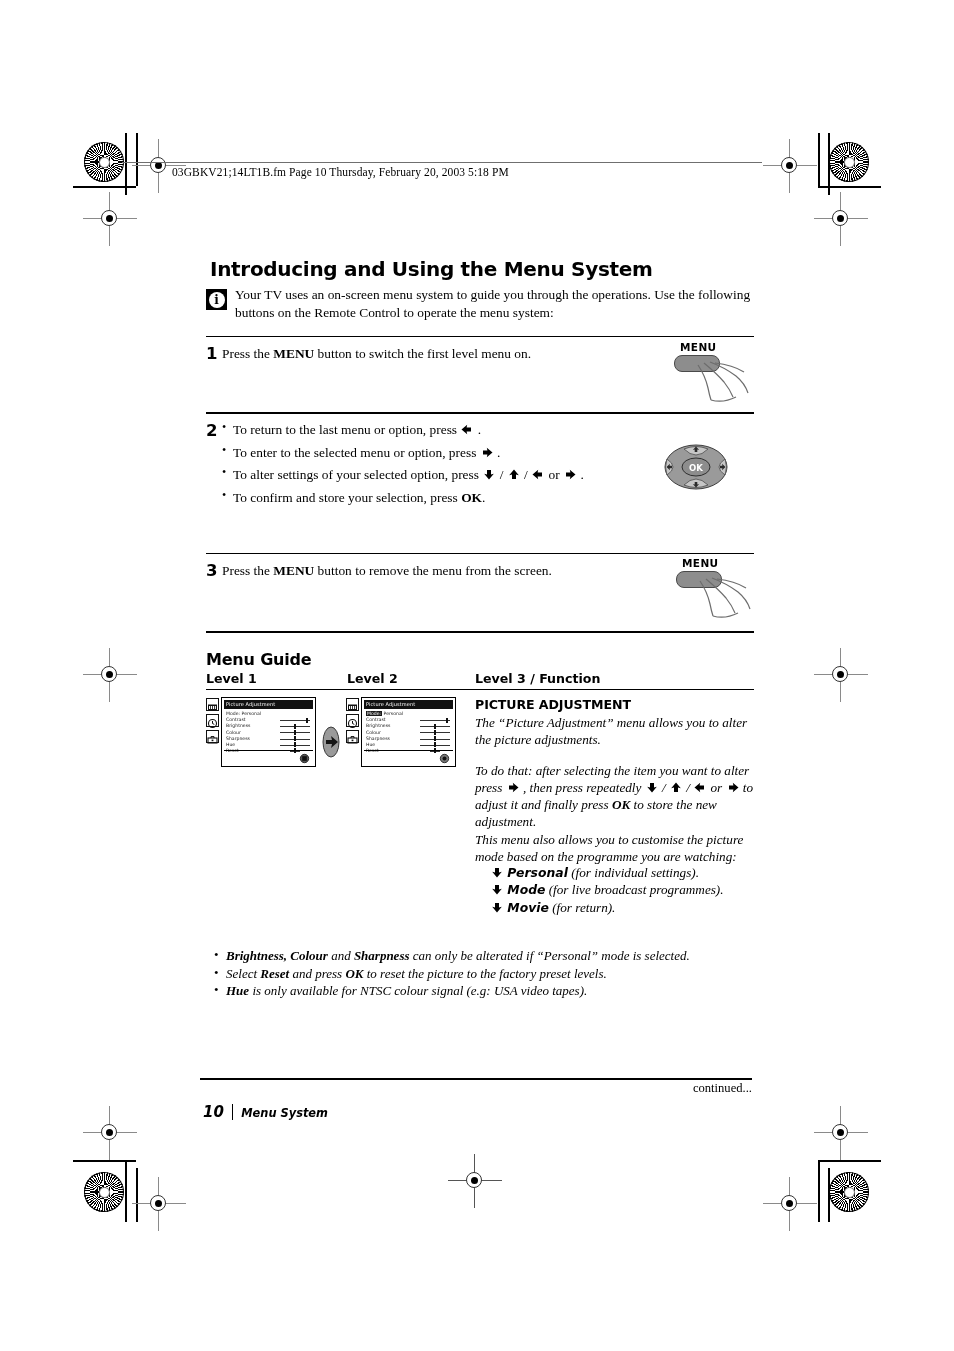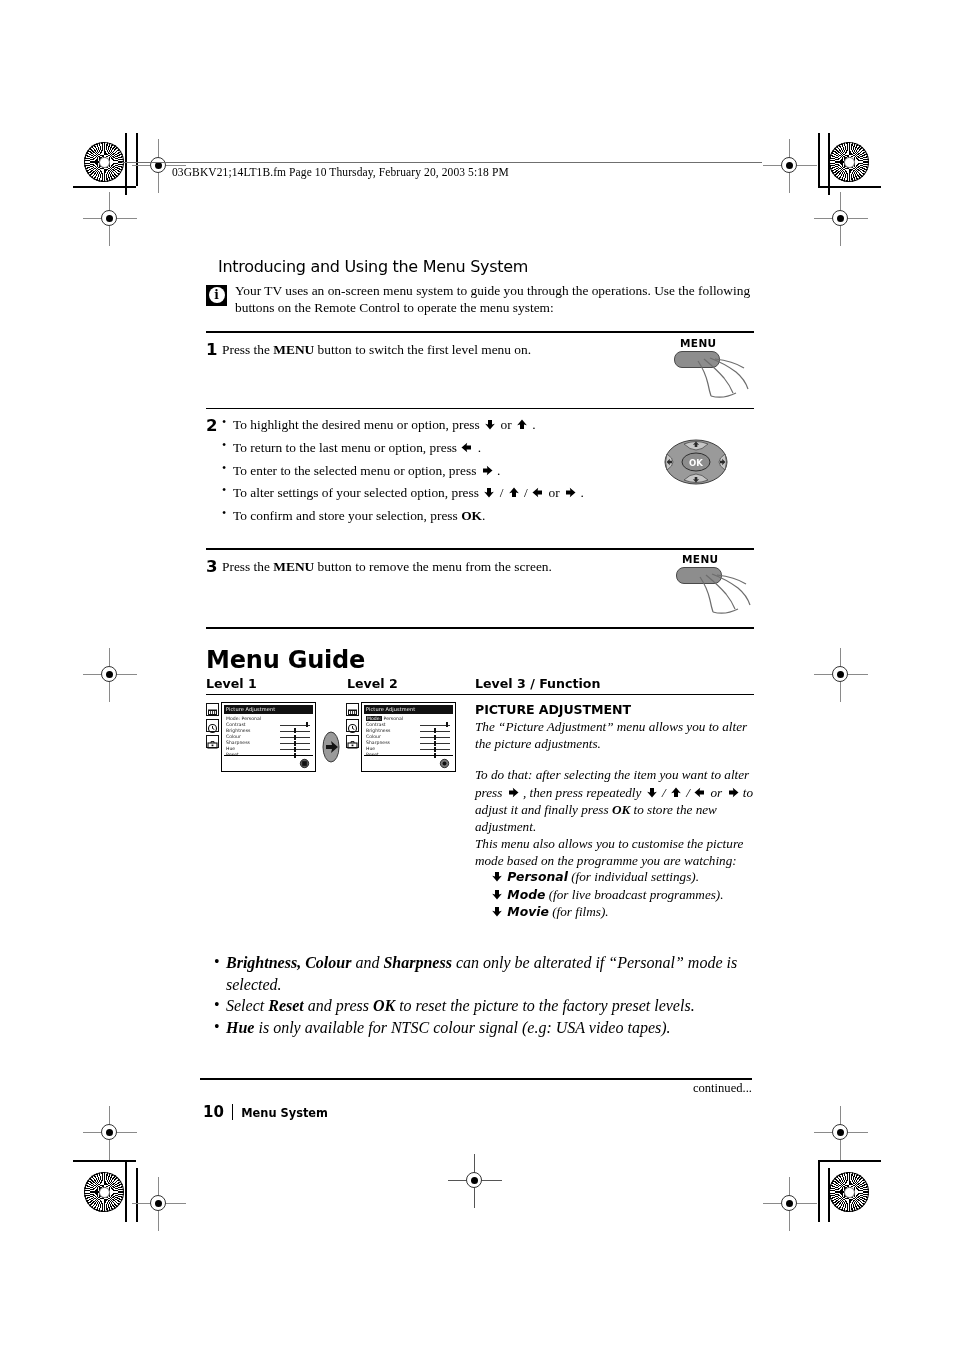--- a/index.html
+++ b/index.html
@@ -86,24 +86,24 @@
     left: 122px; top: 162px;
     width: 640px; height: 1px;
     background: #6f6f6f;
   }
 
   
   .content { position: absolute; left: 206px; top: 258px; width: 548px; }
 
   h1.title {
     font-family: "DejaVu Sans", sans-serif;
-    font-size: 16px;
-    font-weight: normal;
+    font-size: 20px;
+    font-weight: bold;
     letter-spacing: -0.3px;
-    margin: 0 0 6px 12px;
+    margin: 0 0 6px 4px;
     line-height: 1.1;
   }
 
   .intro {
     position: relative;
     padding-left: 29px;
     font-size: 13.4px;
     line-height: 1.33;
   }
   .info-icon {
@@ -197,21 +197,21 @@
   }
 
   .dpad {
     position: absolute;
     width: 64px; height: 46px;
   }
 
   
   h2.mg {
     font-family: "DejaVu Sans", sans-serif;
-    font-size: 24px;
+    font-size: 16px;
     font-weight: bold;
     margin: 17px 0 2px 0;
     letter-spacing: -0.2px;
   }
   .levels {
     display: flex;
     font-family: "DejaVu Sans", sans-serif;
     font-weight: bold;
     font-size: 12.6px;
     padding-bottom: 3px;
@@ -313,21 +313,21 @@
   .mode-list .nm {
     font-family: "DejaVu Sans", sans-serif;
     font-weight: bold;
     font-size: 12.4px;
   }
 
   
   .notes {
     margin-top: 30px;
     font-style: italic;
-    font-size: 16px;
+    font-size: 13px;
     line-height: 1.35;
     padding-left: 8px;
   }
   .notes ul { list-style: none; margin: 0; padding: 0; }
   .notes li { position: relative; padding-left: 12px; }
   .notes li::before {
     content: "\2022";
     position: absolute; left: 0; top: -1px;
     font-style: normal;
   }
@@ -345,20 +345,21 @@
     left: 0; top: 1081px;
     width: 752px;
     text-align: right;
     font-size: 12.6px;
   }
   .pagefoot {
     position: absolute;
     left: 203px; top: 1103px;
     display: flex;
     align-items: baseline;
+    font-style: italic;
   }
   .pagefoot .pnum {
     font-family: "DejaVu Sans", sans-serif;
     font-weight: bold;
     font-size: 15px;
   }
   .pagefoot .sep {
     width: 1.4px; height: 16px;
     background: #000;
     margin: 0 8px;
@@ -496,27 +497,20 @@
           </g>
         </svg>
       </div>
     </div>
 
     <div class="rule"></div>
     <div class="step" style="min-height:128px;">
       <span class="num">2</span>
       <div class="body">
         <ul class="bullets">
-          <li>
-            <span>To highlight the desired menu or option, press </span><span class="arw"><svg width="12" height="11" viewBox="0 0 12 11">
-                  <path d="M6 10.5 L1.2 4.8 L4 5.4 L4 1 L8 1 L8 5.4 L10.8 4.8 Z" fill="#000"></path>
-                </svg></span><span> or </span><span class="arw"><svg width="12" height="11" viewBox="0 0 12 11">
-                  <path d="M6 0.5 L10.8 6.2 L8 5.6 L8 10 L4 10 L4 5.6 L1.2 6.2 Z" fill="#000"></path>
-                </svg></span><span> .</span>
-          </li>
           <li>
             <span>To return to the last menu or option, press </span><span class="arw"><svg width="12" height="11" viewBox="0 0 12 11">
                   <path d="M0.5 5.5 L6.2 0.7 L5.6 3.5 L10 3.5 L10 7.5 L5.6 7.5 L6.2 10.3 Z" fill="#000"></path>
                 </svg></span><span> .</span>
           </li>
           <li>
             <span>To enter to the selected menu or option, press </span><span class="arw"><svg width="12" height="11" viewBox="0 0 12 11">
                   <path d="M11.5 5.5 L5.8 0.7 L6.4 3.5 L2 3.5 L2 7.5 L6.4 7.5 L5.8 10.3 Z" fill="#000"></path>
                 </svg></span><span> .</span>
           </li>
@@ -757,21 +751,21 @@
         <div class="l3-p">This menu also allows you to customise the picture mode based on the programme you are watching:</div>
         <ul class="mode-list">
           <li><span class="arw"><svg width="12" height="11" viewBox="0 0 12 11">
                   <path d="M6 10.5 L1.2 4.8 L4 5.4 L4 1 L8 1 L8 5.4 L10.8 4.8 Z" fill="#000"></path>
                 </svg></span> <span class="nm">Personal</span><span> (for individual settings).</span></li>
           <li><span class="arw"><svg width="12" height="11" viewBox="0 0 12 11">
                   <path d="M6 10.5 L1.2 4.8 L4 5.4 L4 1 L8 1 L8 5.4 L10.8 4.8 Z" fill="#000"></path>
                 </svg></span> <span class="nm">Mode</span><span> (for live broadcast programmes).</span></li>
           <li><span class="arw"><svg width="12" height="11" viewBox="0 0 12 11">
                   <path d="M6 10.5 L1.2 4.8 L4 5.4 L4 1 L8 1 L8 5.4 L10.8 4.8 Z" fill="#000"></path>
-                </svg></span> <span class="nm">Movie</span><span> (for films).</span></li>
+                </svg></span> <span class="nm">Movie</span><span> (for return).</span></li>
         </ul>
       </div>
     </div>
 
     <div class="notes">
       <ul>
         <li><b>Brightness, Colour</b><span> and </span><b>Sharpness</b><span> can only be alterated if “Personal”  mode is selected.</span></li>
         <li><span>Select </span><b>Reset</b><span> and press </span><b>OK</b><span> to reset the picture to the factory preset levels.</span></li>
         <li><b>Hue</b><span> is only available for NTSC colour signal (e.g: USA video tapes).</span></li>
       </ul>

